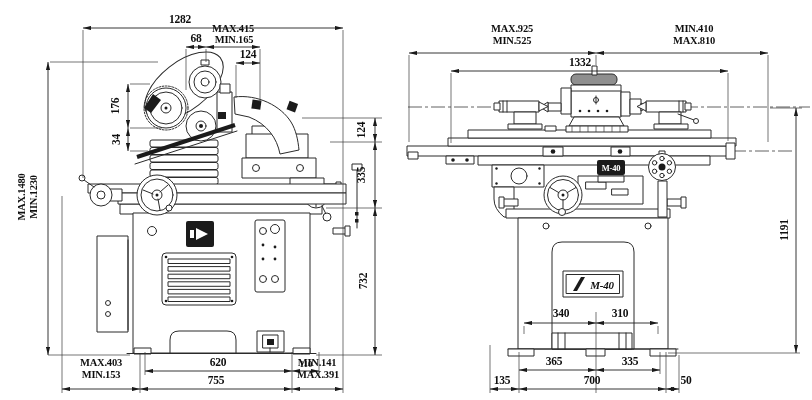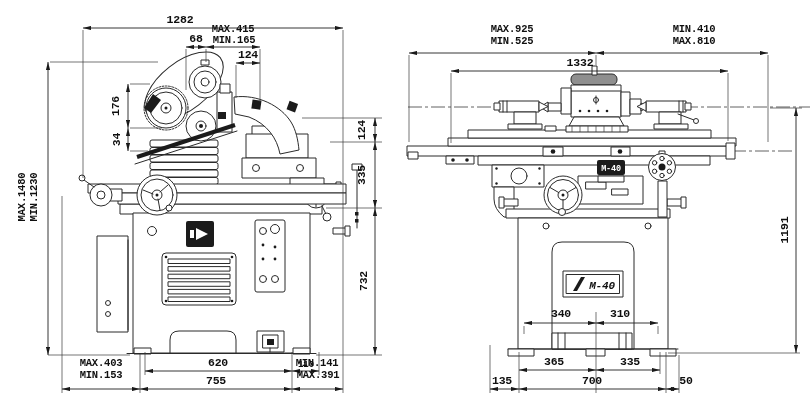--- a/index.html
+++ b/index.html
@@ -1,17 +1,17 @@
 <!DOCTYPE html>
 <html><head>
 <meta charset="utf-8">
 <style>
   html,body{margin:0;padding:0;background:#ffffff;}
   #stage{position:relative;width:812px;height:400px;background:#ffffff;overflow:hidden;
-         font-family:Liberation Mono, monospace;}
+         font-family:Liberation Serif, serif;}
   svg{display:block}
   .ml{stroke:#2b2b2b;stroke-width:1;fill:none;stroke-linecap:round;stroke-linejoin:round}
   .mf{stroke:#2b2b2b;stroke-width:1;fill:#ffffff;stroke-linejoin:round}
   .dk{fill:#1b1b1b;stroke:none}
   .gy{fill:#8f8f8f;stroke:#2b2b2b;stroke-width:1}
   .ext{stroke:#3a3a3a;stroke-width:0.7;fill:none}
   .dim{stroke:#1f1f1f;stroke-width:0.9;fill:none}
   .cl{stroke:#3a3a3a;stroke-width:0.8;fill:none;stroke-dasharray:14 3 3 3}
   text.d{font-size:11.5px;font-weight:600;fill:#0f0f0f;letter-spacing:-0.2px}
   text.dm{font-size:10.5px;font-weight:600;fill:#0f0f0f;letter-spacing:-0.2px}

